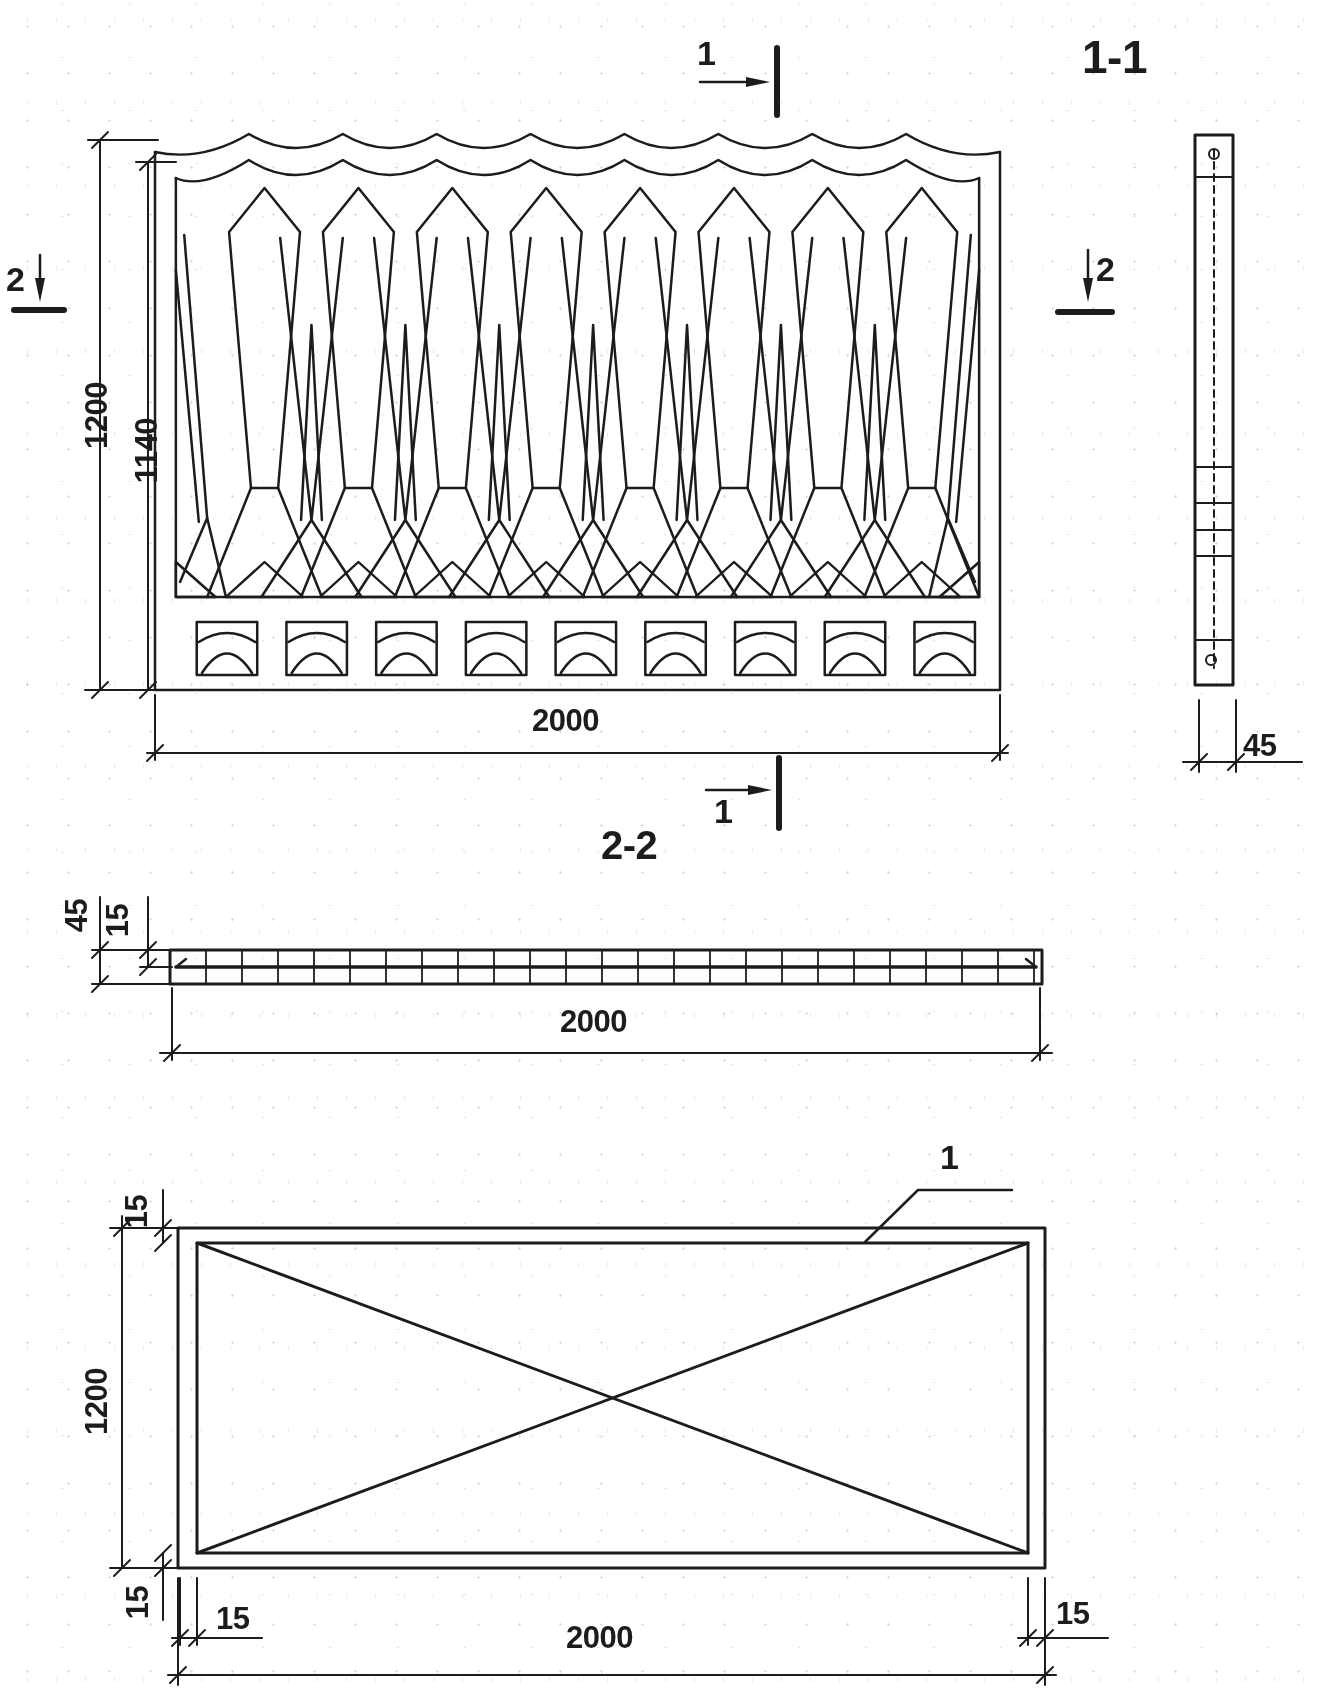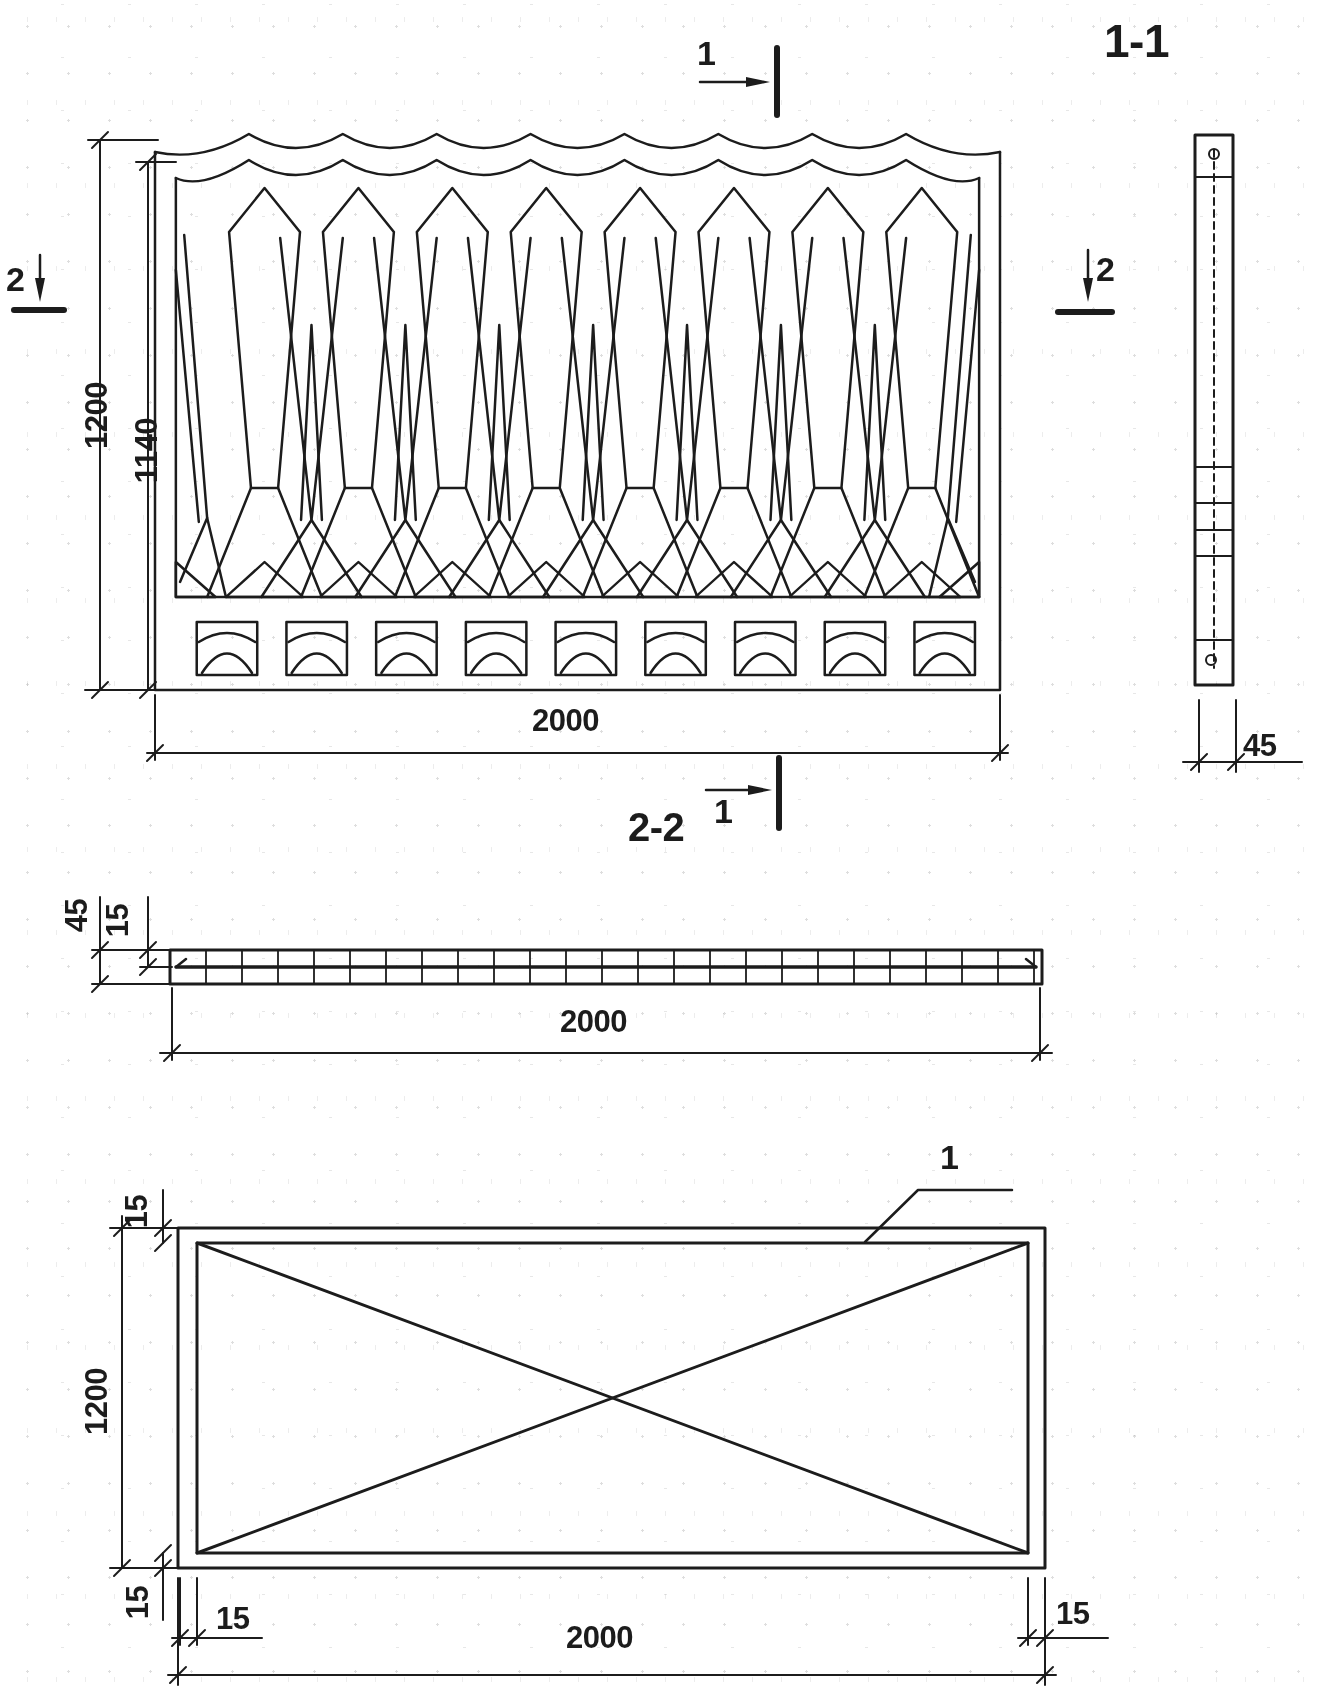--- a/index.html
+++ b/index.html
@@ -205,22 +205,22 @@
       <line x1="40" y1="255" x2="40" y2="282"></line>
       <use href="#ah" transform="translate(40,302) rotate(90)"></use>
       <line x1="14" y1="310" x2="64" y2="310" stroke-width="6"></line>
 
       <line x1="1088" y1="250" x2="1088" y2="282"></line>
       <use href="#ah" transform="translate(1088,302) rotate(90)"></use>
       <line x1="1058" y1="312" x2="1112" y2="312" stroke-width="6"></line>
     </g>
   </svg>
 
-  <div class="lbl big" style="left:1082px;top:18px;margin-left:22px;">1-1</div>
-  <div class="lbl mid" style="left:601px;top:807px;margin-left:27px;">2-2</div>
+  <div class="lbl big" style="left:1082px;top:34px;">1-1</div>
+  <div class="lbl mid" style="left:601px;top:825px;">2-2</div>
 
   <div class="lbl marker" style="left:697px;top:36px;">1</div>
   <div class="lbl marker" style="left:714px;top:794px;">1</div>
   <div class="lbl marker" style="left:6px;top:262px;">2</div>
   <div class="lbl marker" style="left:1096px;top:252px;">2</div>
   <div class="lbl marker" style="left:940px;top:1140px;">1</div>
 
   <div class="lbl dim vlabel" style="left:36px;top:400px;">1200</div>
   <div class="lbl dim vlabel" style="left:86px;top:435px;">1140</div>
   <div class="lbl dim" style="left:532px;top:705px;">2000</div>

